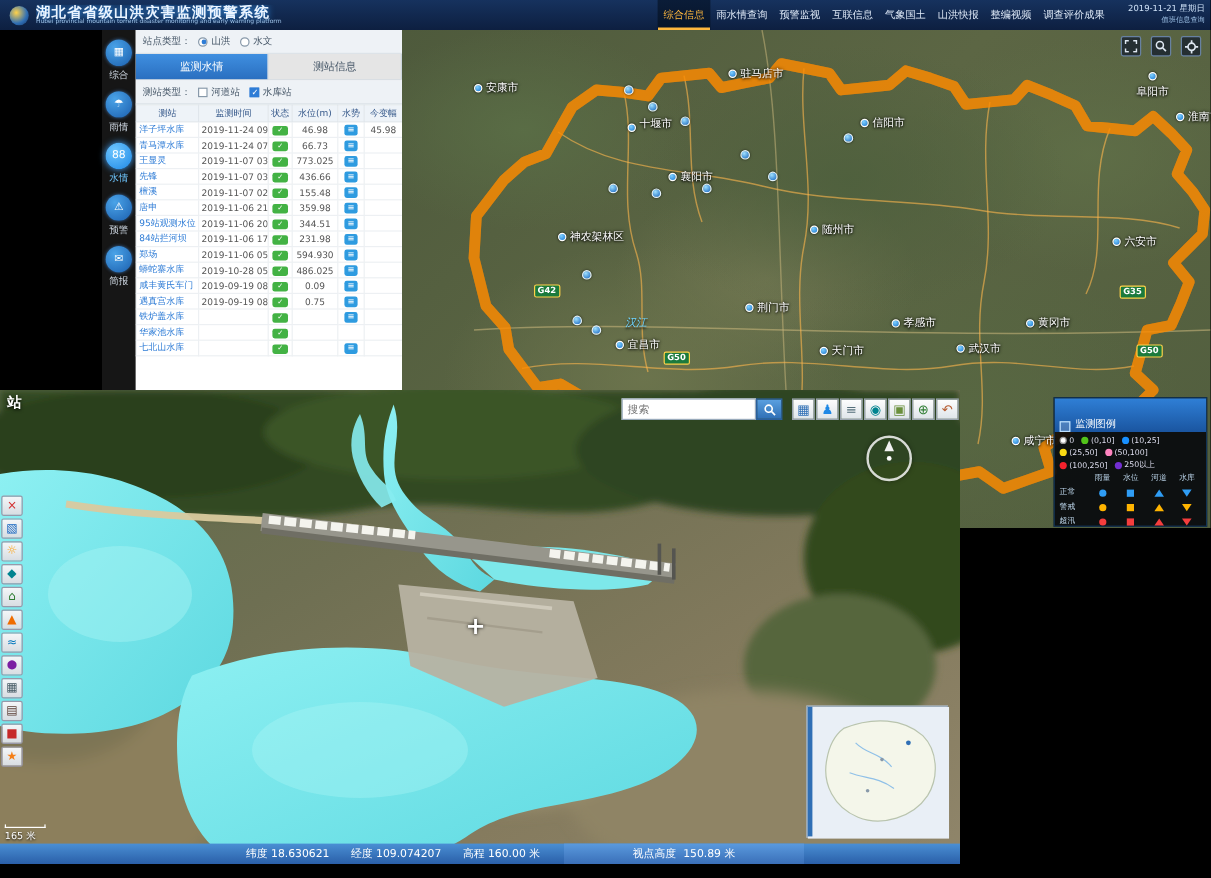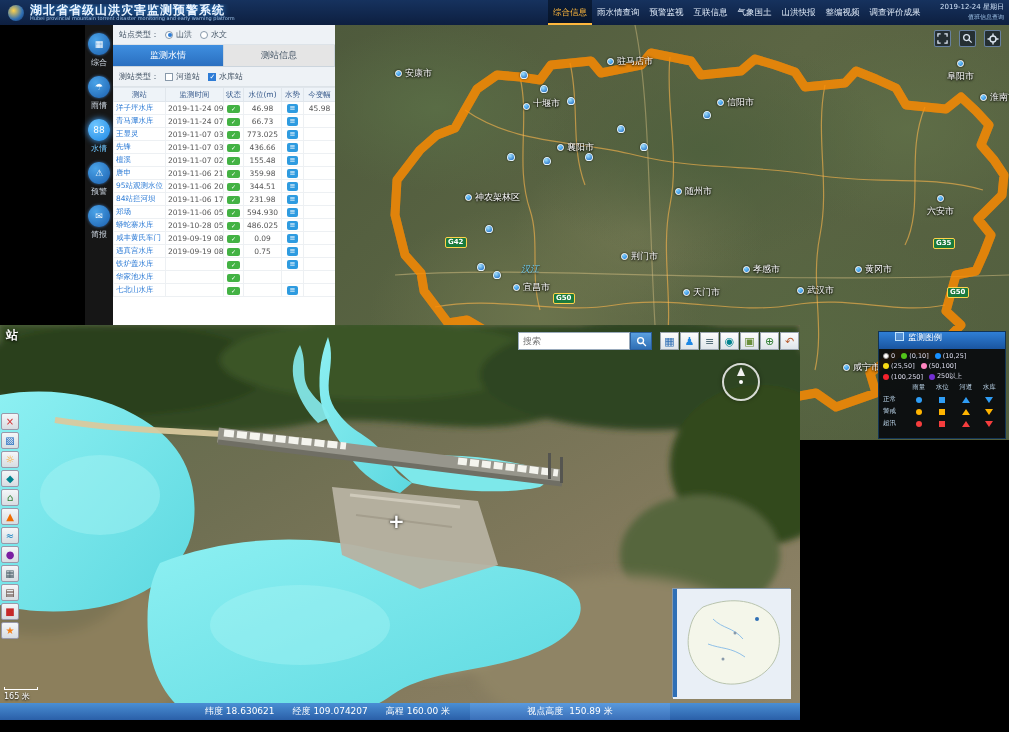--- a/index.html
+++ b/index.html
@@ -58,21 +58,21 @@
 .city .dot{width:7px;height:7px;border-radius:50%;background:radial-gradient(circle at 35% 30%,#7fd0ff,#1976d2);border:1px solid #fff;box-shadow:0 0 2px #000;flex:0 0 auto}
 .river-label{position:absolute;color:#6fd4ff;font-size:9px;font-style:italic;text-shadow:0 1px 2px #000;z-index:3}
 .marker{position:absolute;width:8px;height:8px;border-radius:50% 50% 50% 50%/55% 55% 45% 45%;background:radial-gradient(circle at 35% 30%,#9fe0ff,#1565c0);border:1px solid #e3f2fd;box-shadow:0 0 2px rgba(0,0,0,.7);z-index:2}
 .shield{position:absolute;background:#1b7a3d;border:1px solid #ffd24a;border-radius:2px;color:#fff;font-size:7px;font-weight:bold;padding:0 2px;line-height:9px;z-index:2}
 #map-controls{position:absolute;right:8px;top:5px;display:flex;gap:8px;z-index:4}
 .map-ctl{width:17px;height:17px;background:rgba(20,30,45,.75);border:1px solid rgba(120,150,190,.8);border-radius:2px;display:flex;align-items:center;justify-content:center;cursor:pointer}
 .map-ctl svg{stroke:#dfe8f2;fill:none;stroke-width:1.4}
 
 
 #legend{position:absolute;left:543px;top:306px;width:128px;height:108px;background:rgba(5,8,12,.9);border:1px solid #123455;z-index:5;color:#dde}
-#legend-header{height:17px;background:linear-gradient(180deg,#2f7fd6,#1a55a0);display:flex;align-items:flex-start;gap:4px;padding:0 16px;font-size:8.5px;color:#fff}
+#legend-header{height:28px;background:linear-gradient(180deg,#2f7fd6,#1a55a0);display:flex;align-items:flex-end;gap:4px;padding:0 4px;font-size:8.5px;color:#fff}
 .lg-ico{width:9px;height:9px;border:1px solid #bfe2ff;background:rgba(255,255,255,.2);flex:0 0 auto}
 #rain-legend{display:flex;flex-wrap:wrap;padding:3px 4px 1px;gap:2px 6px;font-size:6.5px}
 .rain-item{display:flex;align-items:center;gap:2px;white-space:nowrap}
 .rain-dot{width:6px;height:6px;border-radius:50%;flex:0 0 auto}
 #legend-grid{display:grid;grid-template-columns:24px repeat(4,1fr);padding:1px 4px 3px;font-size:6.5px;align-items:center;row-gap:3px}
 .lg-h{text-align:center;color:#bcd5ea}
 .lg-l{color:#bcd5ea}
 .lg-cell{display:flex;align-items:center;justify-content:center}
 .shape{display:inline-block}
 .shape.circle{width:6px;height:6px;border-radius:50%}
@@ -118,21 +118,21 @@
         <div class="nav-item active">综合信息</div>
         <div class="nav-item">雨水情查询</div>
         <div class="nav-item">预警监视</div>
         <div class="nav-item">互联信息</div>
         <div class="nav-item">气象国土</div>
         <div class="nav-item">山洪快报</div>
         <div class="nav-item">整编视频</div>
         <div class="nav-item">调查评价成果</div>
       </div>
     <div id="header-date">
-      <div>2019-12-24 星期日</div>
+      <div>2019-11-21 星期日</div>
       <div style="font-size:6px;color:#9fc3e8">值班信息查询</div>
     </div>
   </div>
 
   <div id="sidebar">
       <div class="sb-item">
         <div class="sb-icon">▦</div>
         <div class="sb-label">综合</div>
       </div>
       <div class="sb-item">
@@ -473,21 +473,21 @@
         <span>信阳市</span>
       </div>
       <div class="city" style="left: 222px; top: 116px;">
         <span class="dot"></span>
         <span>襄阳市</span>
       </div>
       <div class="city" style="left: 340px; top: 160px;">
         <span class="dot"></span>
         <span>随州市</span>
       </div>
-      <div class="city" style="left: 592px; top: 170px; flex-direction: column;">
+      <div class="city" style="left: 592px; top: 170px;">
         <span class="dot"></span>
         <span>六安市</span>
       </div>
       <div class="city" style="left: 130px; top: 166px;">
         <span class="dot"></span>
         <span>神农架林区</span>
       </div>
       <div class="city" style="left: 286px; top: 225px;">
         <span class="dot"></span>
         <span>荆门市</span>

